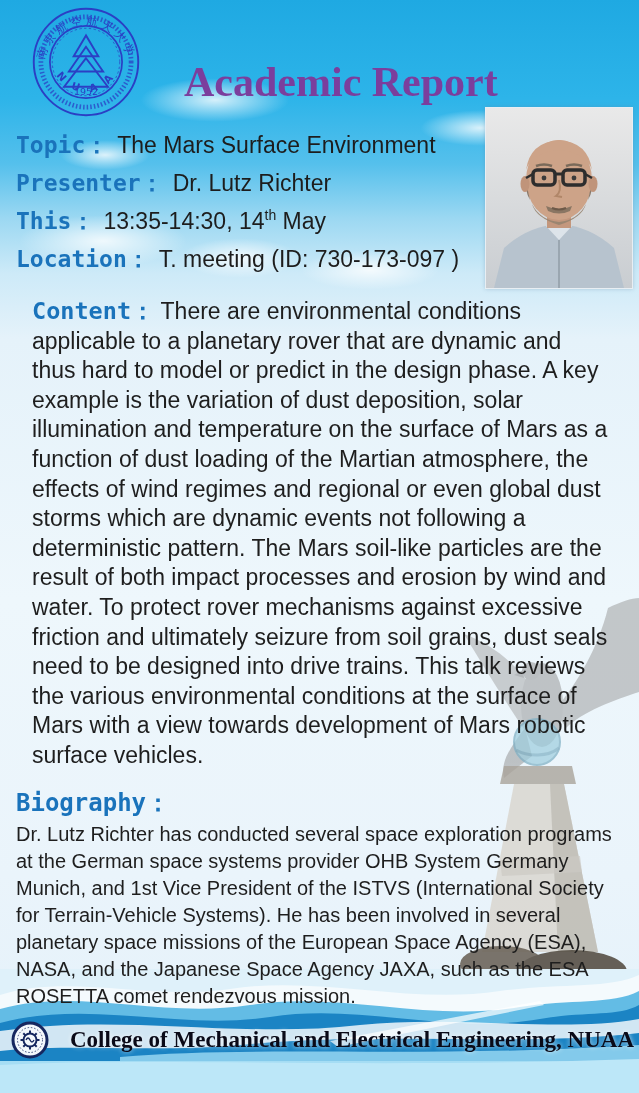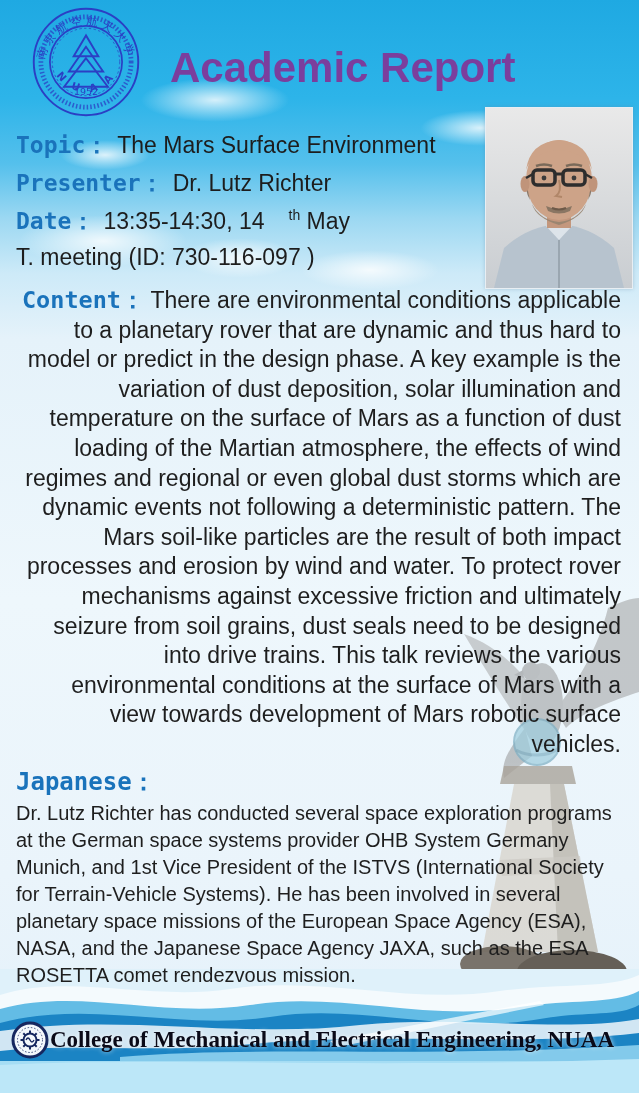--- a/index.html
+++ b/index.html
@@ -15,54 +15,54 @@
   .c1{left:140px;top:78px;width:150px;height:44px;}
   .c2{left:420px;top:110px;width:120px;height:36px;}
   .c3{left:18px;top:215px;width:170px;height:52px;}
   .c4{left:180px;top:238px;width:120px;height:40px;}
   .c5{left:60px;top:140px;width:90px;height:30px;}
   .c6{left:300px;top:250px;width:140px;height:40px;}
 
   .logo{position:absolute;left:28px;top:5px;width:116px;height:114px;z-index:3;}
 
   .title{
-    position:absolute;left:170px;top:44px;margin:0;z-index:3;
-    font-family:Liberation Sans, sans-serif;font-weight:bold;
+    position:absolute;left:170px;top:44px;margin:14px;z-index:3;
+    font-family:Liberation Serif, serif;font-weight:bold;
     font-size:42px;letter-spacing:0px;color:#7b3e9d;white-space:nowrap;
   }
 
   .photo{position:absolute;left:485px;top:107px;width:146px;height:180px;z-index:2;
     border:1px solid #e8eef3;box-shadow:0 0 4px rgba(90,130,160,.35);}
 
   .info{position:absolute;left:16px;top:130px;z-index:3;}
   .info-row{display:flex;align-items:baseline;height:38px;white-space:nowrap;}
   .label{
     font-family:"DejaVu Sans Mono",monospace;font-weight:bold;
     color:#1a73bb;font-size:23px;margin-right:9px;
   }
   .value{color:#1d1d1d;font-size:23px;}
-  .value sup{font-size:14px;line-height:0;margin-left:24px;}
+  .value sup{font-size:14px;line-height:0;}
 
   .main{position:absolute;left:16px;top:281px;width:610px;z-index:3;}
-  .content-p{margin:5px;font-size:23px;line-height:29.6px;color:#1e1e1e;text-align:right;}
+  .content-p{margin:16px;font-size:23px;line-height:29.6px;color:#1e1e1e;text-align:left;}
   .content-p .label{font-size:23.5px;margin-right:6px;}
   .bio-label{
     display:block;margin:6px 0 2px 0;
     font-family:"DejaVu Sans Mono",monospace;font-weight:bold;
     color:#1a73bb;font-size:24px;
   }
   .bio-p{margin:0;font-size:20px;line-height:27px;color:#1e1e1e;}
 
   .statue{position:absolute;left:430px;top:560px;width:209px;height:440px;z-index:1;}
 
   .waves{position:absolute;left:0;bottom:0;width:639px;height:132px;z-index:2;}
 
   .footer{
     position:absolute;left:10px;top:1020px;z-index:4;
-    display:flex;align-items:center;gap:0;white-space:nowrap;
+    display:flex;align-items:center;gap:20px;white-space:nowrap;
   }
   .footer-text{
     font-family:"Liberation Serif",serif;font-weight:bold;
     font-size:23px;color:#0a0a18;
     text-shadow:0 0 5px rgba(255,255,255,.75);
   }
   .emblem{width:40px;height:40px;flex:0 0 auto;}
 </style>
 </head>
 <body>
@@ -162,31 +162,32 @@
   <div class="info">
     <div class="info-row">
       <span class="label">Topic：</span>
       <span class="value">The Mars Surface Environment</span>
     </div>
     <div class="info-row">
       <span class="label">Presenter：</span>
       <span class="value">Dr. Lutz Richter</span>
     </div>
     <div class="info-row">
-      <span class="label">Date：</span>
+      <span class="label">This：</span>
       <span class="value"><span>13:35-14:30, 14</span><sup>th</sup><span> May</span></span>
     </div>
     <div class="info-row">
-      <span class="value">T. meeting (ID: 730-116-097 )</span>
+      <span class="label">Location：</span>
+      <span class="value">T. meeting (ID: 730-173-097 )</span>
     </div>
   </div>
 
   <div class="main">
     <p class="content-p"><span class="label">Content：</span><span>There are environmental conditions applicable to a planetary rover that are dynamic and thus hard to model or predict in the design phase. A key example is the variation of dust deposition, solar illumination and temperature on the surface of Mars as a function of dust loading of the Martian atmosphere, the effects of wind regimes and regional or even global dust storms which are dynamic events not following a deterministic pattern. The Mars soil-like particles are the result of both impact processes and erosion by wind and water. To protect rover mechanisms against excessive friction and ultimately seizure from soil grains, dust seals need to be designed into drive trains. This talk reviews the various environmental conditions at the surface of Mars with a view towards development of Mars robotic surface vehicles.</span></p>
-    <span class="bio-label">Japanese：</span>
+    <span class="bio-label">Biography：</span>
     <p class="bio-p">Dr. Lutz Richter has conducted several space exploration programs at the German space systems provider OHB System Germany Munich, and 1st Vice President of the ISTVS (International Society for Terrain-Vehicle Systems). He has been involved in several planetary space missions of the European Space Agency (ESA), NASA, and the Japanese Space Agency JAXA, such as the ESA ROSETTA comet rendezvous mission.</p>
   </div>
 
   <svg class="waves" viewBox="0 0 639 132" preserveAspectRatio="none">
     <rect y="8" width="639" height="124" fill="#dff1fa"></rect>
     <path d="M0,34 C70,12 150,40 230,28 C320,14 410,44 500,30 C560,22 610,28 639,14 L639,132 L0,132 Z" fill="#f4fafd"></path>
     <path d="M0,48 C80,26 160,58 250,44 C340,30 430,62 520,46 C570,38 612,44 639,30 L639,132 L0,132 Z" fill="#49b0e0" opacity="0.85"></path>
     <path d="M0,62 C90,38 180,70 270,56 C360,42 450,74 540,58 C585,50 618,56 639,44 L639,132 L0,132 Z" fill="#1b84c4"></path>
     <path d="M0,70 C120,52 240,78 360,64 C460,54 560,72 639,58 L639,72 C520,86 380,70 240,84 C150,92 60,82 0,90 Z" fill="#ffffff" opacity="0.8"></path>
     <path d="M120,96 C260,84 420,98 639,84 L639,100 C440,112 260,100 120,108 Z" fill="#8fd2ef" opacity="0.9"></path>

